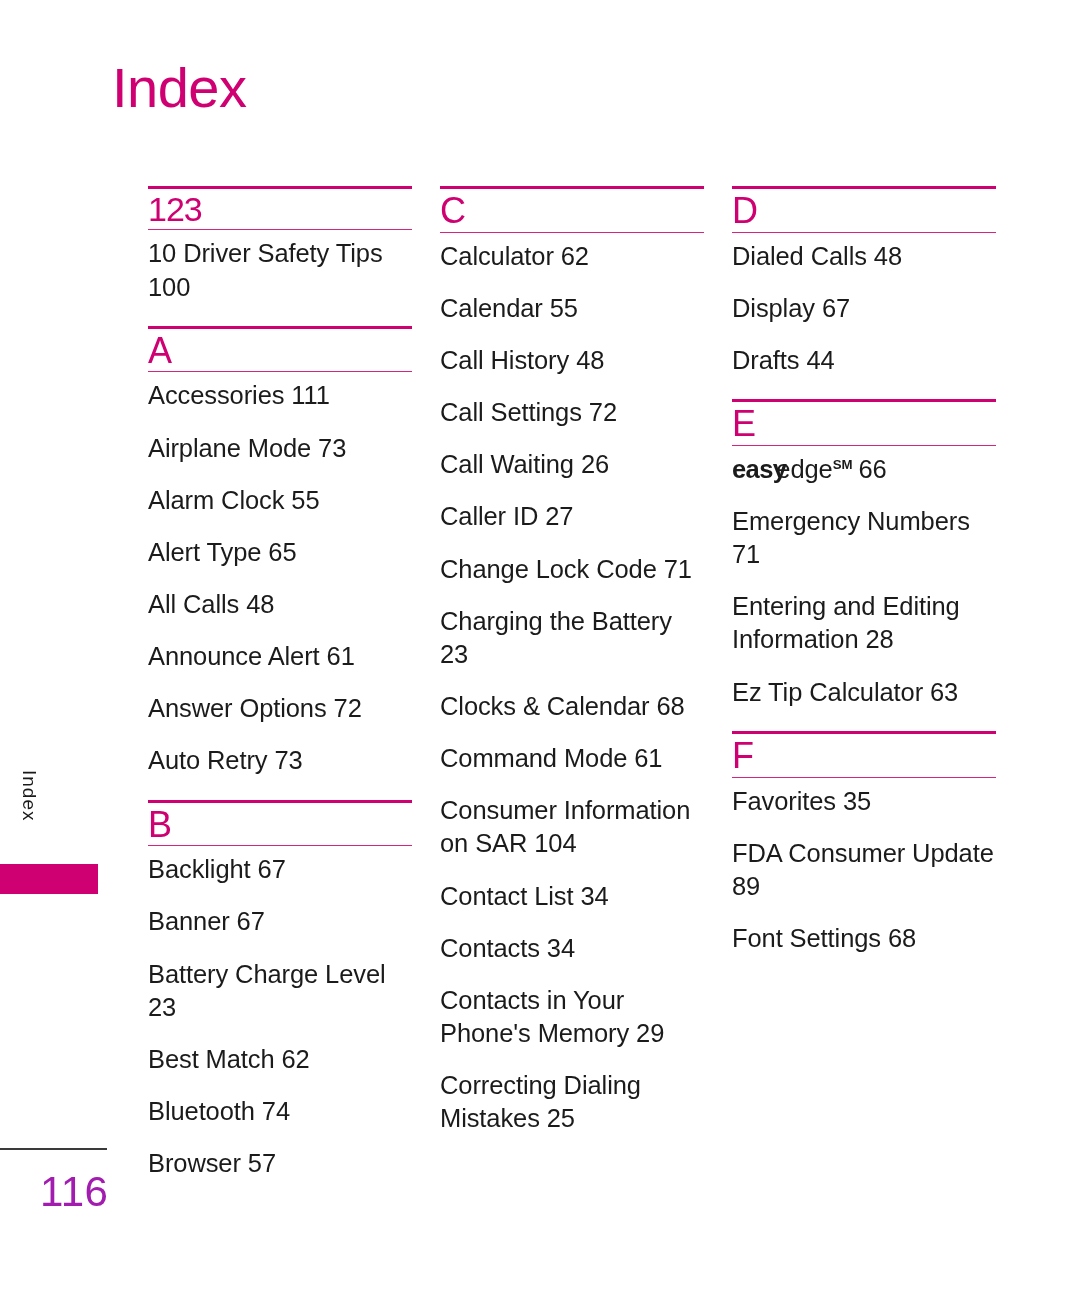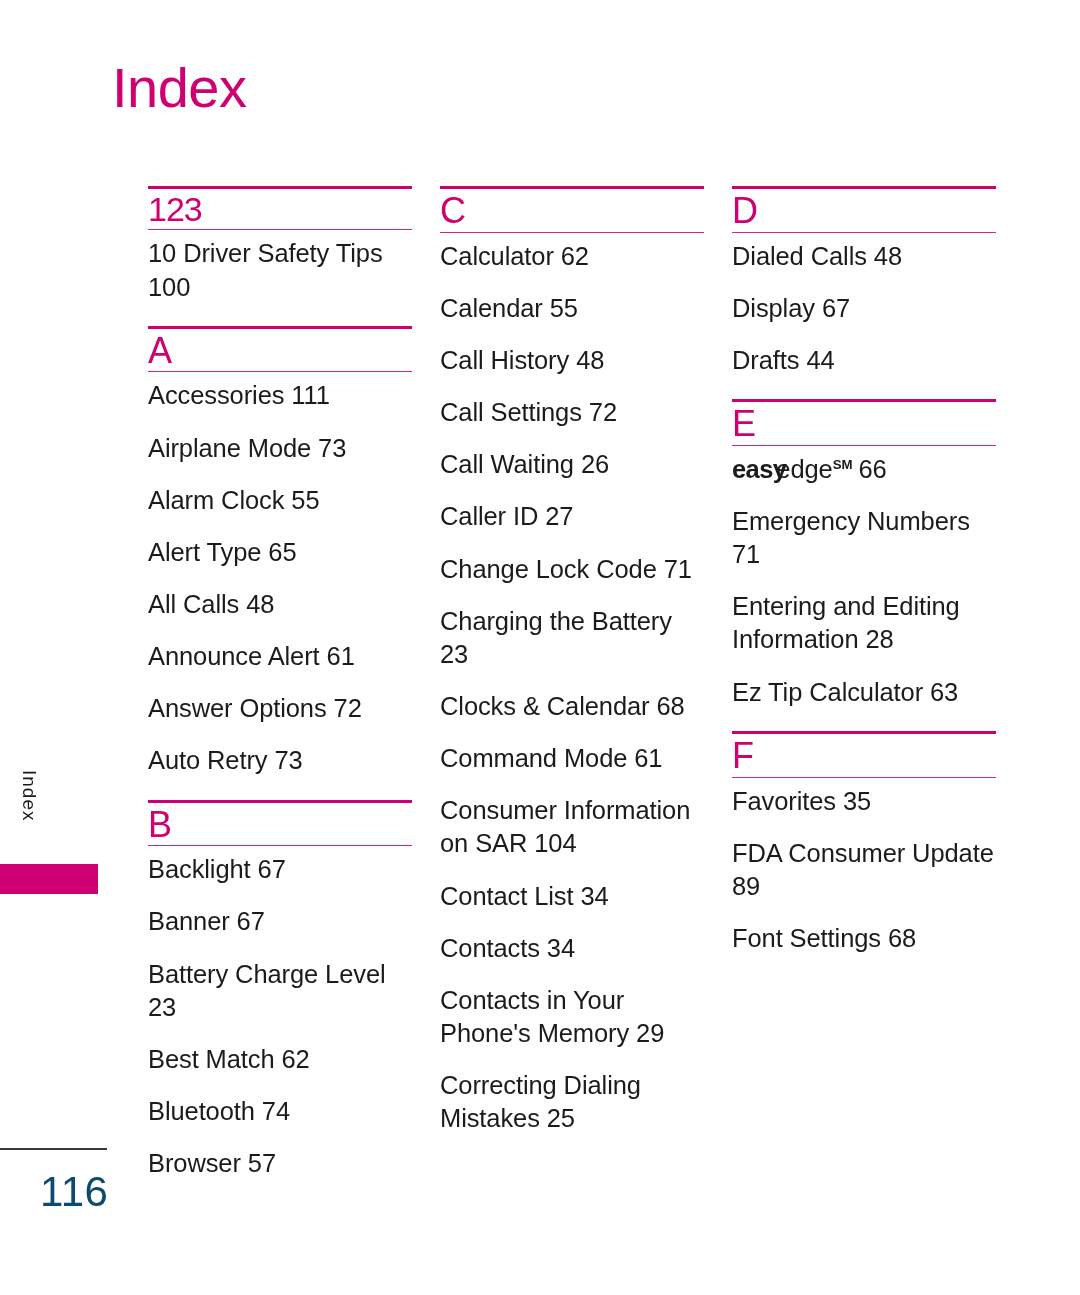--- a/index.html
+++ b/index.html
@@ -138,21 +138,21 @@
     top: 1148px;
     width: 107px;
     height: 0;
     border-top: 2px solid #3a3a3a;
   }
   #page-number {
     position: absolute;
     left: 40px;
     top: 1168px;
     font-size: 42px;
-    color: #0c4a6e;
+    color: #a21caf;
     font-weight: 400;
     letter-spacing: 0.5px;
   }
 </style>
 </head>
 <body>
 
 <div id="page-title">Index</div>
 
 <div id="side-tab-label">Index</div>

